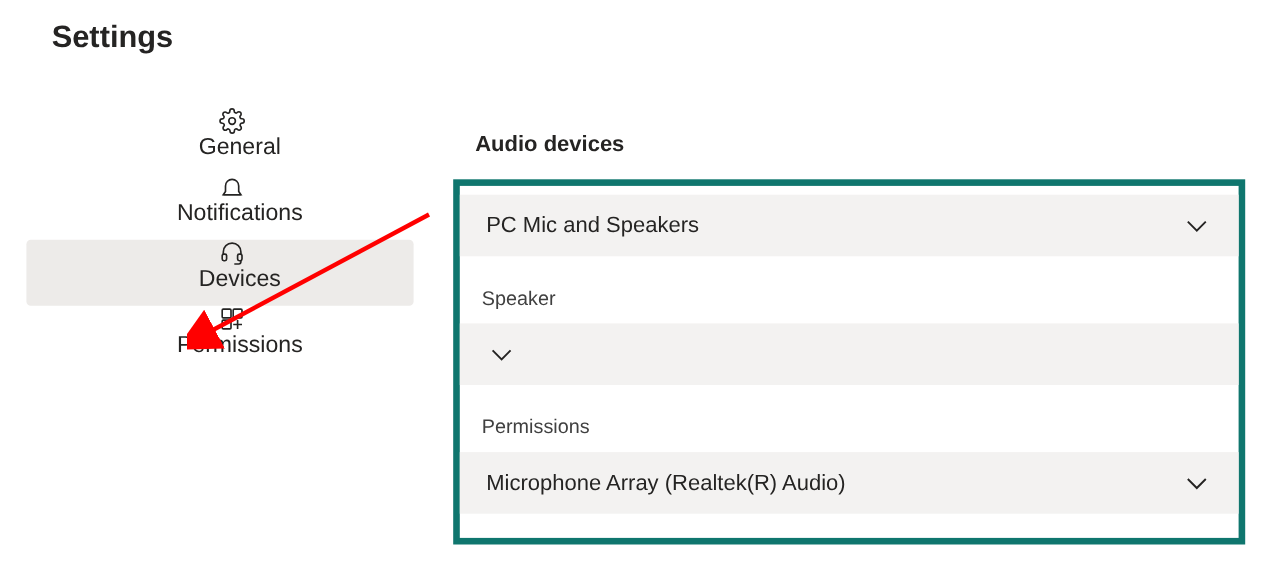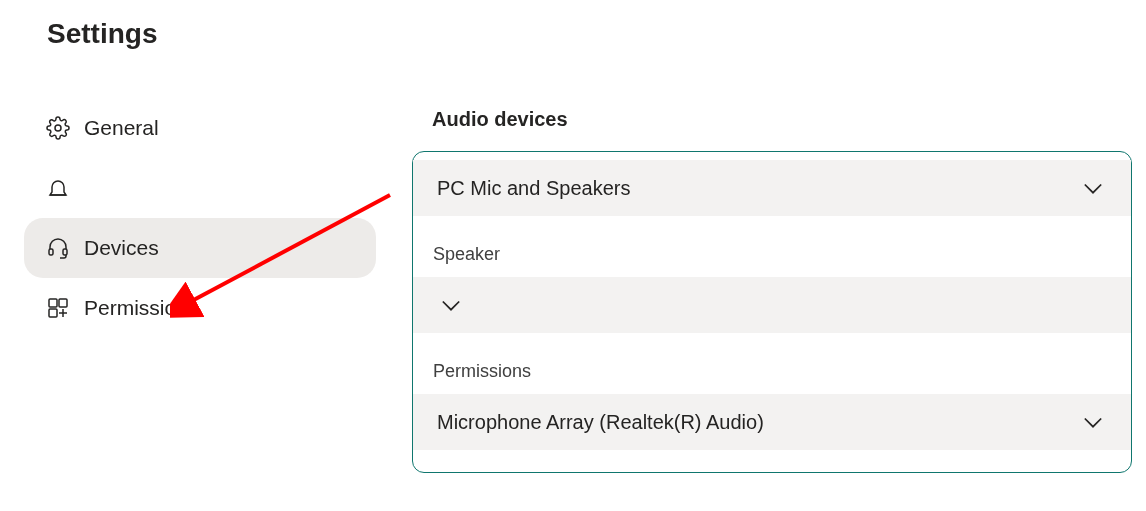--- a/index.html
+++ b/index.html
@@ -25,54 +25,54 @@
       top: 98px;
       width: 352px;
     }
     .sidebar-item {
       display: flex;
       align-items: center;
       height: 60px;
       padding-left: 22px;
       border-radius: 4px;
       cursor: pointer;
+      flex-direction: column;
     }
     .sidebar-item.selected {
       background: #edebe9;
-      border-radius: 19px;
     }
     .sidebar-icon {
       width: 24px;
       height: 24px;
       flex: 0 0 24px;
       display: flex;
       align-items: center;
       justify-content: center;
       color: #252423;
     }
     .sidebar-label {
       font-size: 21px;
       margin-left: 14px;
       color: #252423;
     }
     .content {
       position: absolute;
       left: 412px;
-      top: 108px;
+      top: 120px;
       width: 720px;
     }
     .section-heading {
       font-size: 20px;
       font-weight: 700;
       margin-bottom: 20px;
       margin-left: 20px;
     }
     .section-box {
-      border: 1px solid #0f766e;
-      border-radius: 12px;
+      border: 6px solid #0f766e;
+      border-radius: 0;
       padding: 8px 0 22px 0;
     }
     .dropdown {
       background: #f3f2f1;
       height: 56px;
       display: flex;
       align-items: center;
       justify-content: space-between;
       padding: 0 24px;
       font-size: 20px;
@@ -115,20 +115,21 @@
   </div>
 
 
   <div class="sidebar-item">
     <span class="sidebar-icon">
       <svg viewBox="0 0 24 24" width="24" height="24" fill="none" stroke="currentColor" stroke-width="1.5">
         <path d="M18 16v-5a6 6 0 1 0-12 0v5l-2 3h16z"></path>
         <path d="M4 19h16"></path>
       </svg>
     </span>
+    <span class="sidebar-label">Notifications</span>
   </div>
 
   <div class="sidebar-item selected">
     <span class="sidebar-icon">
       <svg viewBox="0 0 24 24" width="24" height="24" fill="none" stroke="currentColor" stroke-width="1.5">
         <path d="M4 13v-2a8 8 0 0 1 16 0v2"></path>
         <rect x="3" y="13" width="4" height="6" rx="1.5"></rect>
         <rect x="17" y="13" width="4" height="6" rx="1.5"></rect>
         <path d="M20 19v1a2 2 0 0 1-2 2h-4"></path>
       </svg>

